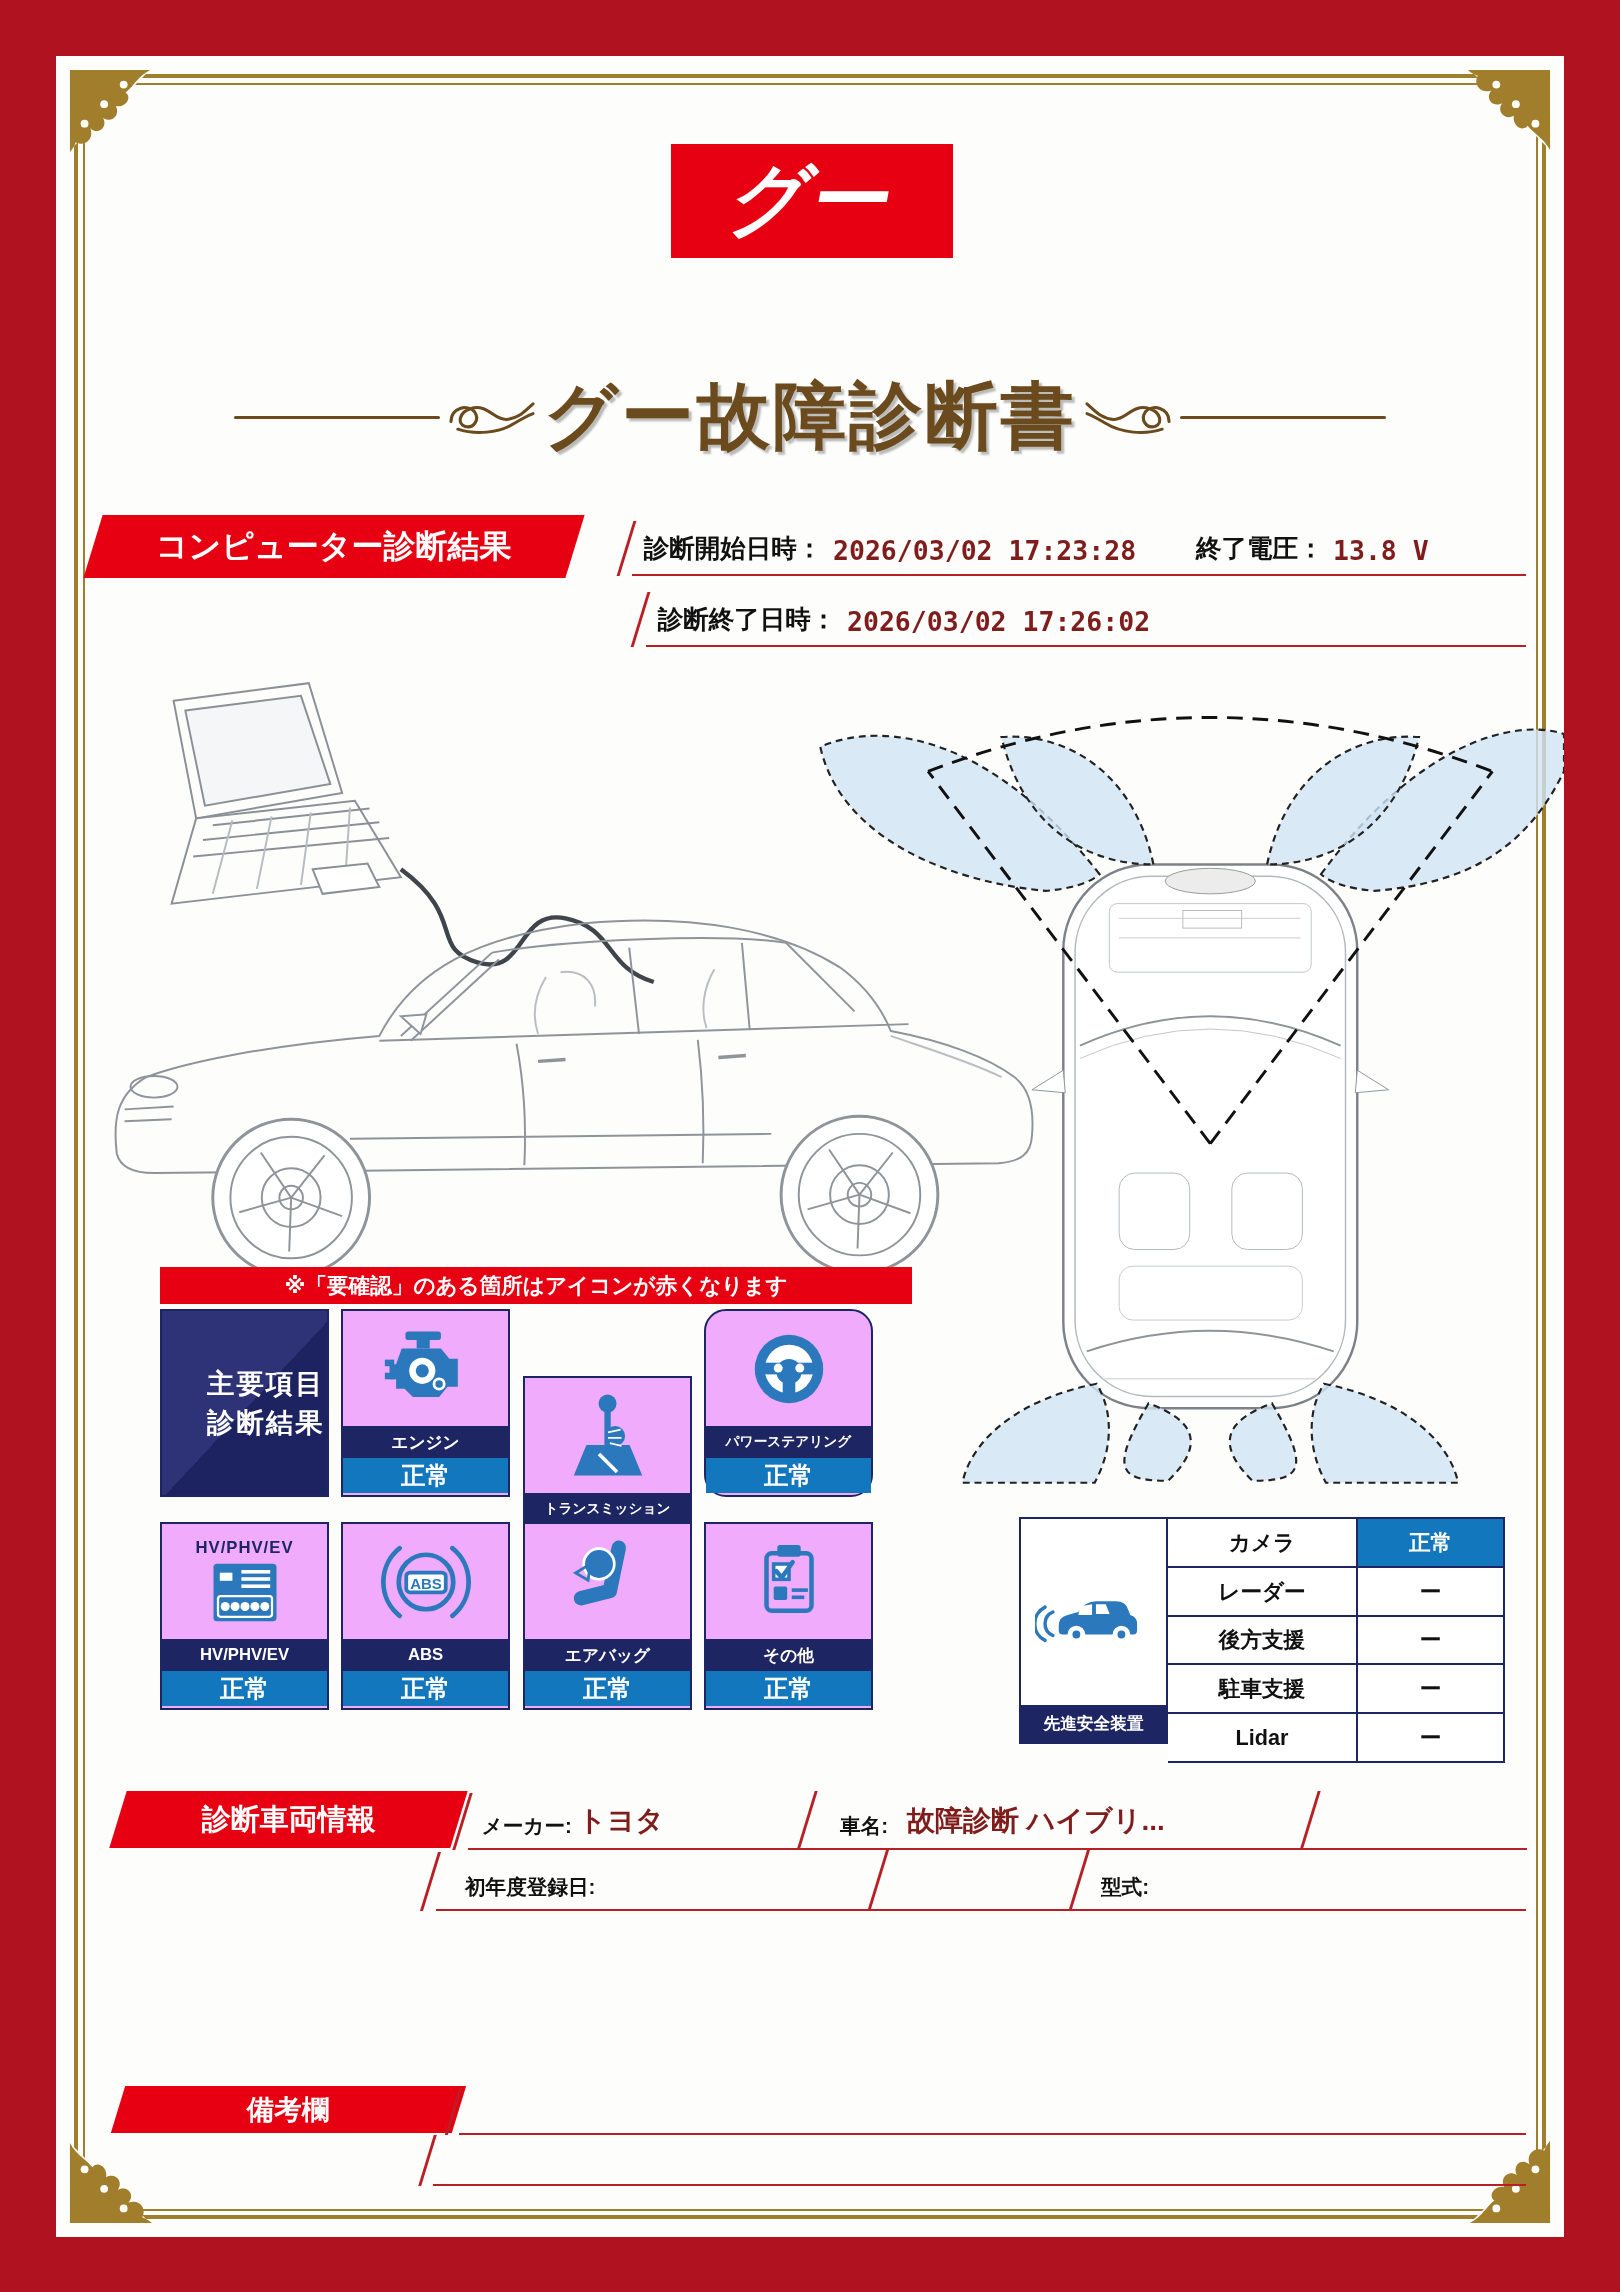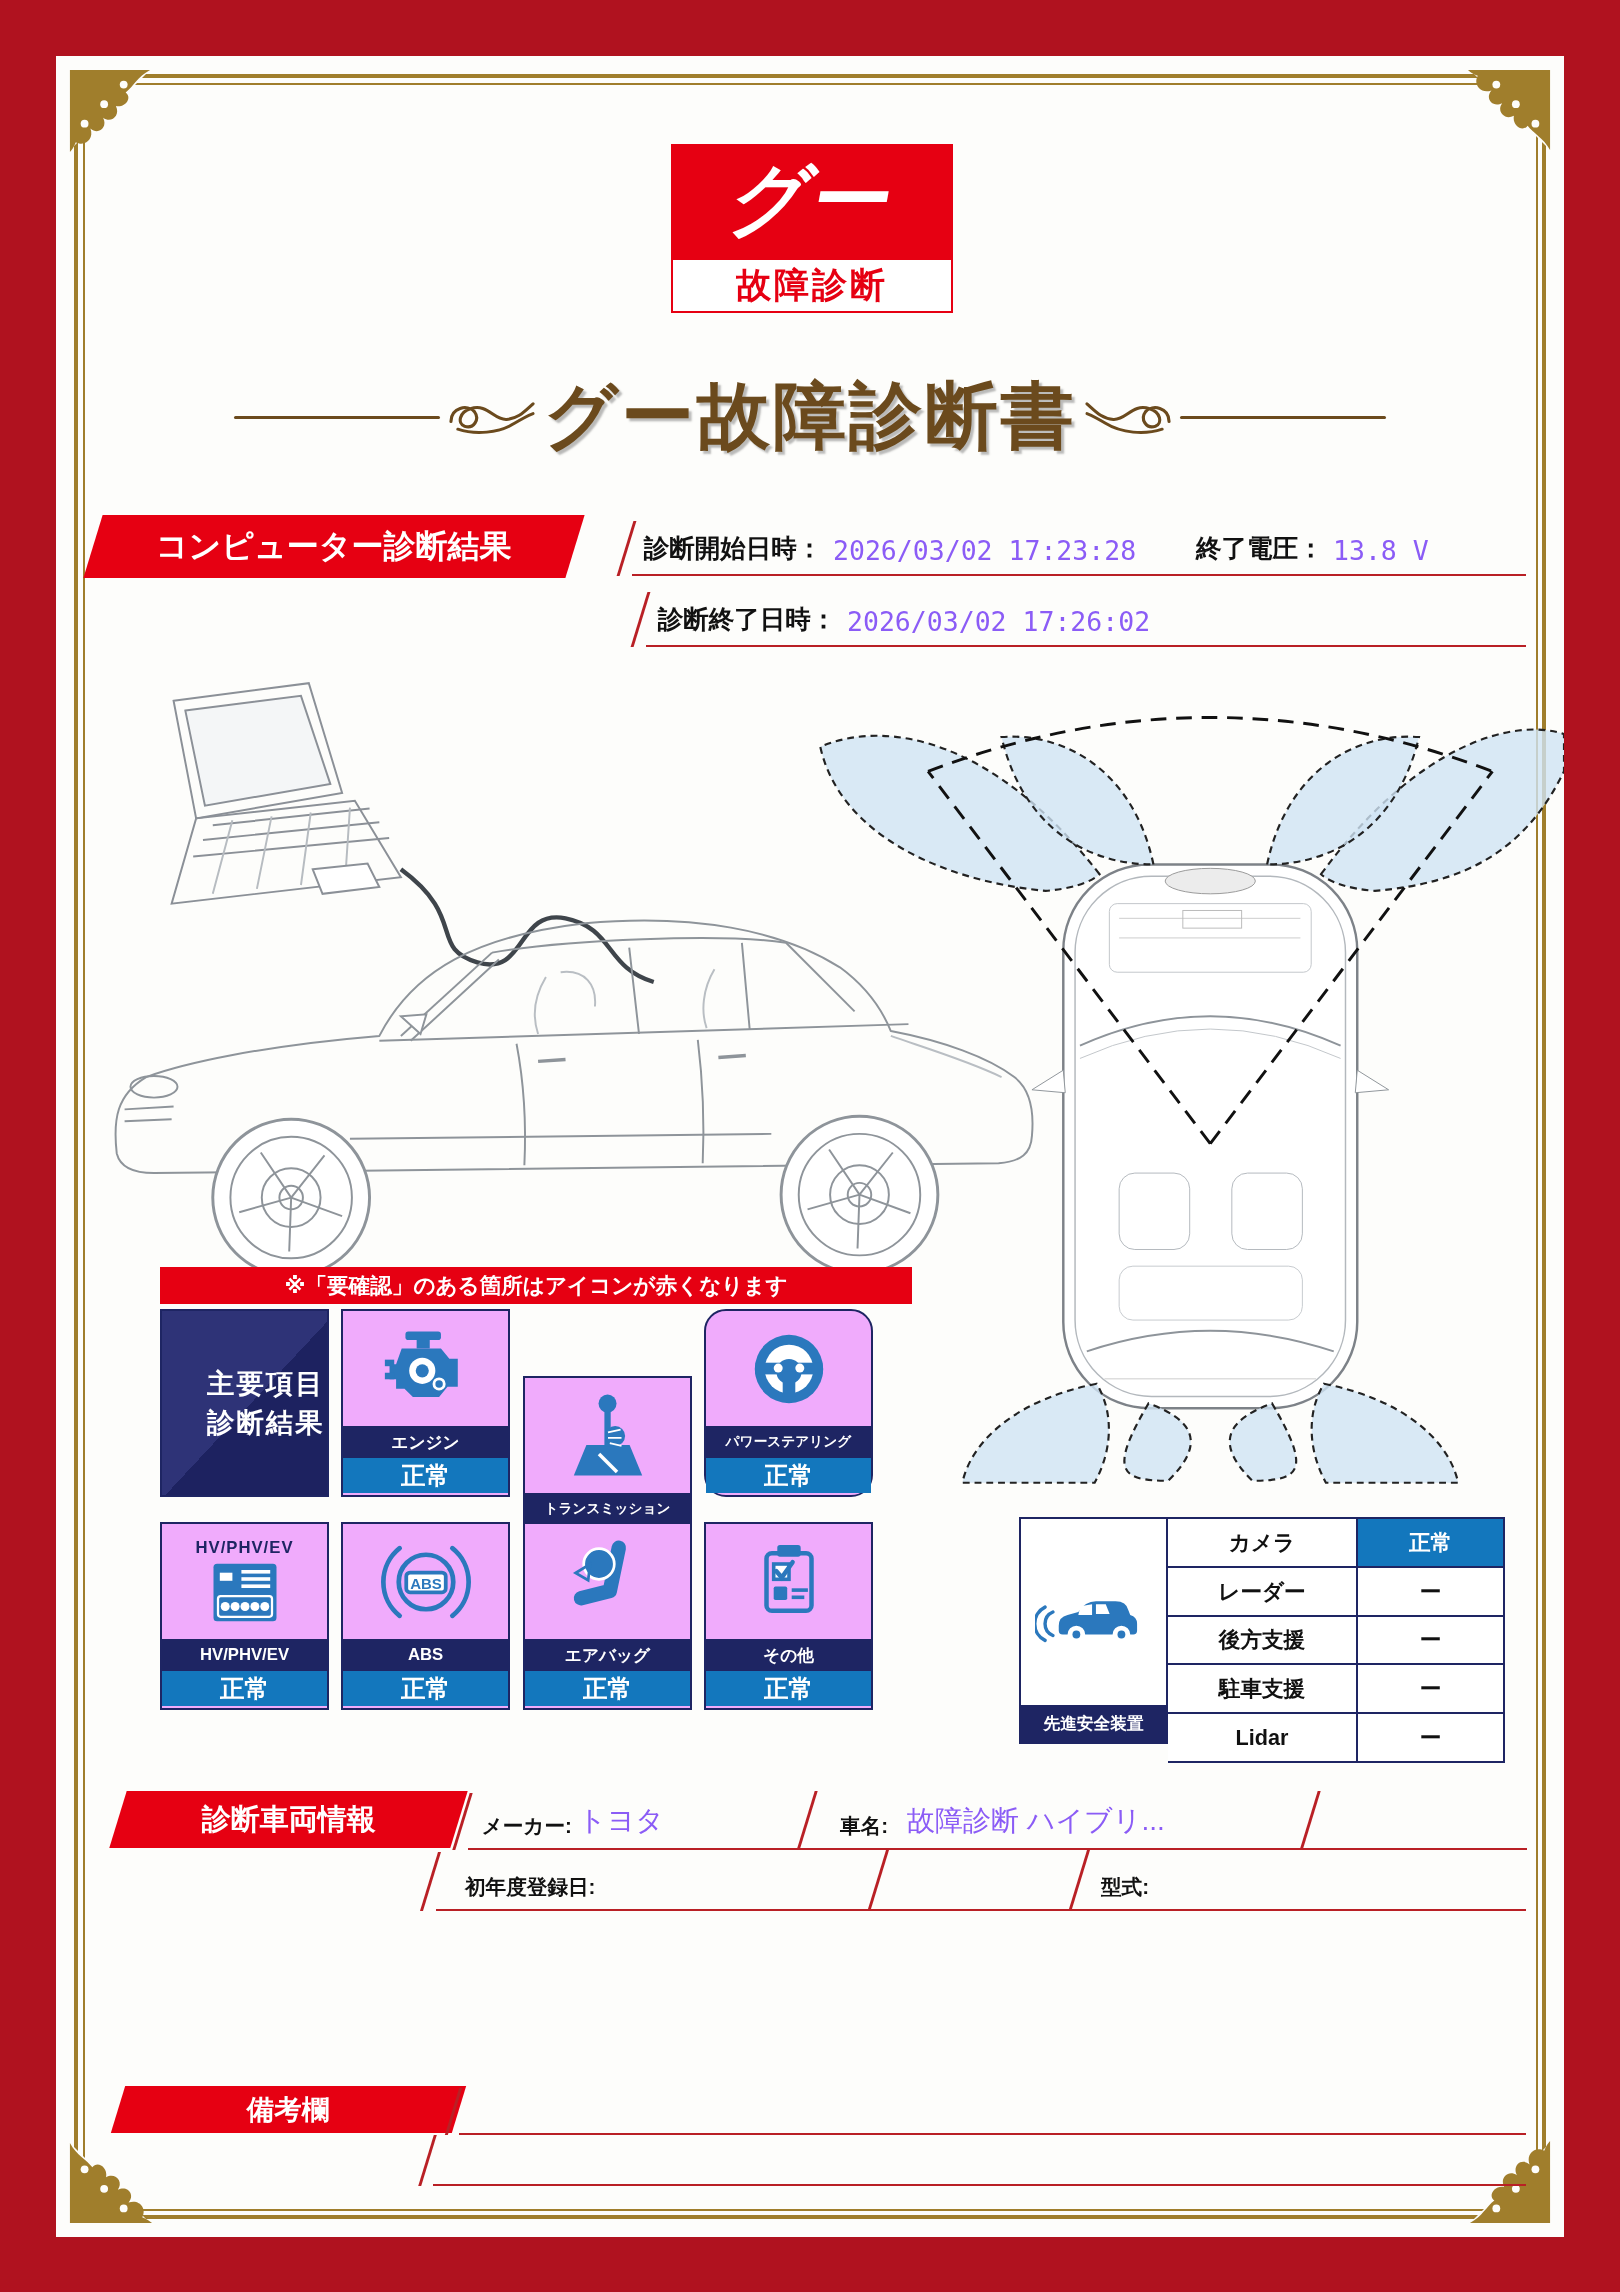--- a/index.html
+++ b/index.html
@@ -32,21 +32,21 @@
     text-shadow:2.9px 2.9px 2px rgba(60,60,60,.35);white-space:nowrap;}
 
   
   .rbanner{position:absolute;background:#e60012;transform:skewX(-17deg);display:flex;align-items:center;justify-content:center;}
   .rbanner > span{transform:skewX(17deg);color:#fff;font-weight:bold;white-space:nowrap;}
 
   
   .fieldrow{position:absolute;border-bottom:2.9px solid #b92025;}
   .fieldrow::before{content:"";position:absolute;left:-6.9px;top:2px;width:2.9px;height:100%;background:#b92025;transform:skewX(-17deg);}
   .fieldrow .lab{position:absolute;bottom:7.8px;font-weight:bold;color:#111;font-size:25.5px;white-space:nowrap;}
-  .fieldrow .val{position:absolute;bottom:7.8px;font-weight:normal;color:#8b5cf6;font-size:26.5px;
+  .fieldrow .val{position:absolute;bottom:7.8px;font-weight:bold;color:#7f1d1d;font-size:26.5px;
     font-family:"DejaVu Sans Mono","Liberation Mono",monospace;white-space:nowrap;}
   .slashsep{position:absolute;top:0;width:2.9px;height:100%;background:#b92025;transform:skewX(-17deg);}
 
   
   .note-banner{position:absolute;left:104px;top:1211px;width:752px;height:37px;background:#e60012;
     display:flex;align-items:center;justify-content:center;color:#fff;font-weight:bold;font-size:21.6px;}
 
   
   .card{position:absolute;width:169px;height:188px;border:2.9px solid #1e2563;background:#f0abfc;box-sizing:border-box;
     display:flex;flex-direction:column;}
@@ -190,21 +190,20 @@
       <path d="M1115,795 C1075,863 1085,874 1135,874 C1178,832 1155,810 1115,795 Z"></path>
       <path d="M1241,795 C1281,863 1271,874 1221,874 C1178,832 1201,810 1241,795 Z"></path>
     </g>
     <path d="M1178,530 L890,150 M1178,530 L1466,150 M890,150 Q1178,40 1466,150" stroke="#111111" stroke-width="3" stroke-dasharray="16 10" fill="none"></path>
   </svg>
 
   <div class="logo">
     <div class="logo-main">
         <span>グー</span>
       </div>
-    <div class="logo-sub">故障診断</div>
   </div>
 
   <div class="title-row">
     <div class="hline"></div>
     <svg width="88" height="43" viewBox="0 0 90 44">
       <path d="M3,26 C3,12 20,8 27,16 C33,24 26,34 17,31 C9,28 12,16 23,13 C40,7 47,25 60,24 C72,23 78,16 87,8" stroke="#6b4a1d" stroke-width="3.2" fill="none" stroke-linecap="round"></path>
       <path d="M10,34 C28,40 52,38 68,28 C76,23 82,20 87,18" stroke="#6b4a1d" stroke-width="3" fill="none" stroke-linecap="round"></path>
     </svg>
     <div class="page-title">グー故障診断書</div>
     <svg width="88" height="43" viewBox="0 0 90 44" style="transform:scaleX(-1)">

